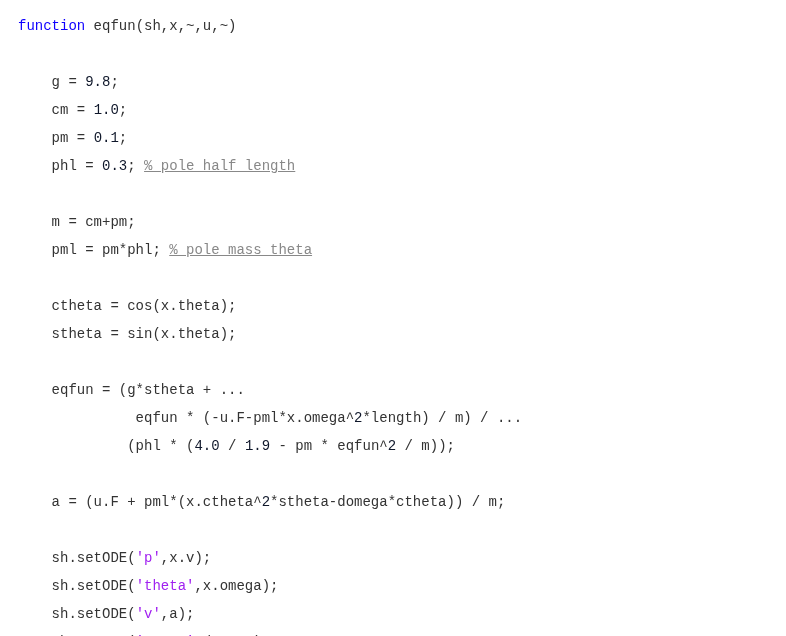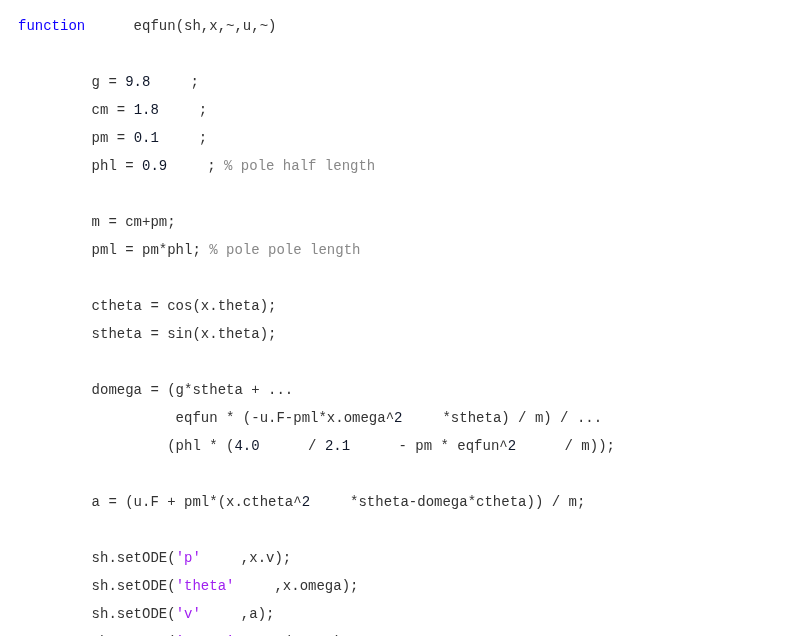--- a/index.html
+++ b/index.html
@@ -14,42 +14,42 @@
     box-sizing: border-box;
   }
   pre {
     margin: 0;
     white-space: pre;
     font-family: inherit;
   }
   .kw  { color: #0e00ff; }      
   .num { color: #0f172a; }      
   .str { color: #a020f0; }      
-  .com { color: #888888; }         
-  .id  { color: #333; margin-left: 40px; }
+  .com { color: #888888; text-decoration: underline; }         
+  .id  { color: #333; }
 </style>
 </head>
 <body>
 
 <pre><span class="kw">function</span><span class="id"> eqfun(sh,x,~,u,~)</span>
 <span></span>
 <span class="id">    g = </span><span class="num">9.8</span><span class="id">;</span>
-<span class="id">    cm = </span><span class="num">1.8</span><span class="id">;</span>
+<span class="id">    cm = </span><span class="num">1.0</span><span class="id">;</span>
 <span class="id">    pm = </span><span class="num">0.1</span><span class="id">;</span>
-<span class="id">    phl = </span><span class="num">0.9</span><span class="id">; </span><span class="com">% pole half length</span>
+<span class="id">    phl = </span><span class="num">0.3</span><span class="id">; </span><span class="com">% pole half length</span>
 <span></span>
 <span class="id">    m = cm+pm;</span>
-<span class="id">    pml = pm*phl; </span><span class="com">% pole pole length</span>
+<span class="id">    pml = pm*phl; </span><span class="com">% pole mass theta</span>
 <span></span>
 <span class="id">    ctheta = cos(x.theta);</span>
 <span class="id">    stheta = sin(x.theta);</span>
 <span></span>
-<span class="id">    domega = (g*stheta + ...</span>
-<span class="id">              eqfun * (-u.F-pml*x.omega^</span><span class="num">2</span><span class="id">*stheta) / m) / ...</span>
-<span class="id">             (phl * (</span><span class="num">4.0</span><span class="id"> / </span><span class="num">2.1</span><span class="id"> - pm * eqfun^</span><span class="num">2</span><span class="id"> / m));</span>
+<span class="id">    eqfun = (g*stheta + ...</span>
+<span class="id">              eqfun * (-u.F-pml*x.omega^</span><span class="num">2</span><span class="id">*length) / m) / ...</span>
+<span class="id">             (phl * (</span><span class="num">4.0</span><span class="id"> / </span><span class="num">1.9</span><span class="id"> - pm * eqfun^</span><span class="num">2</span><span class="id"> / m));</span>
 <span></span>
 <span class="id">    a = (u.F + pml*(x.ctheta^</span><span class="num">2</span><span class="id">*stheta-domega*ctheta)) / m;</span>
 <span></span>
 <span class="id">    sh.setODE(</span><span class="str">'p'</span><span class="id">,x.v);</span>
 <span class="id">    sh.setODE(</span><span class="str">'theta'</span><span class="id">,x.omega);</span>
 <span class="id">    sh.setODE(</span><span class="str">'v'</span><span class="id">,a);</span>
 <span class="id">    sh.setODE(</span><span class="str">'omega'</span><span class="id">,domega);</span>
 <span></span>
 </pre>
 

